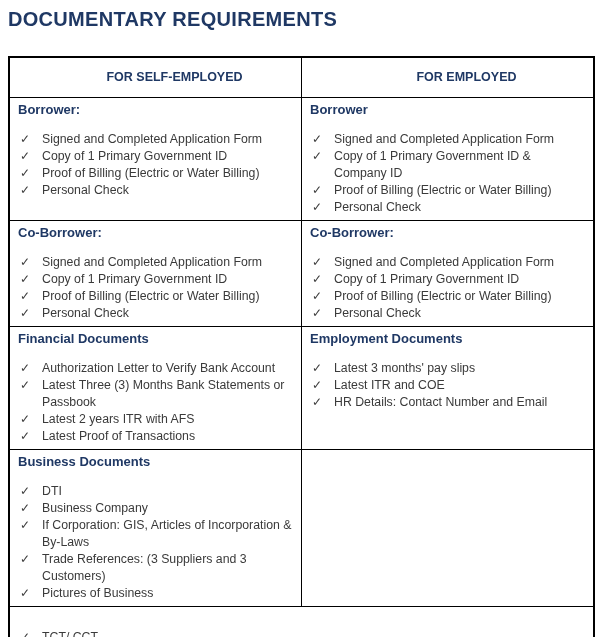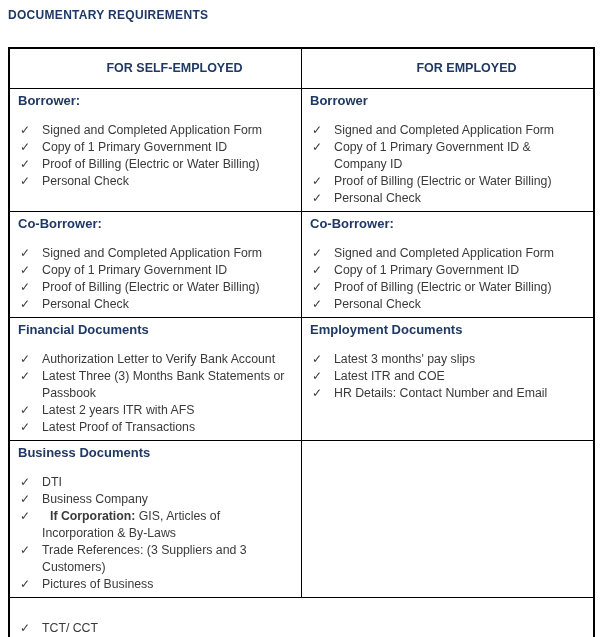--- a/index.html
+++ b/index.html
@@ -12,21 +12,21 @@
   body { font-family: "Liberation Sans", sans-serif; }
   .page {
     width: 603px;
     height: 637px;
     background: #ffffff;
     padding: 8px 8px 0 8px;
     overflow: hidden;
   }
   .doc-title {
     margin: 0 0 25px 0;
-    font-size: 12px;
+    font-size: 20px;
     font-weight: bold;
     color: var(--navy);
     letter-spacing: 0.3px;
   }
   table.req-table {
     width: 100%;
     border-collapse: collapse;
     border: 2px solid var(--border);
     table-layout: fixed;
   }
@@ -63,21 +63,21 @@
     font-size: 12.3px;
     line-height: 17px;
   }
   .checkmark {
     flex: none;
     width: 22px;
     color: #3f3f3f;
     font-size: 12px;
   }
   .item-text { flex: 1; }
-  .item-text strong { font-weight: bold; margin-left: 8px; }
+  .item-text strong { font-weight: normal; }
   
   tr.row-0 { height: 106px; }
   tr.row-1 { height: 90px; }
   tr.row-2 { height: 104px; }
   tr.row-3 { height: 139px; }
   tr.footer-row { height: 99px; }
   tr.footer-row td { padding-top: 10px; }
   .footer-heading {
     color: var(--navy);
     font-weight: bold;

